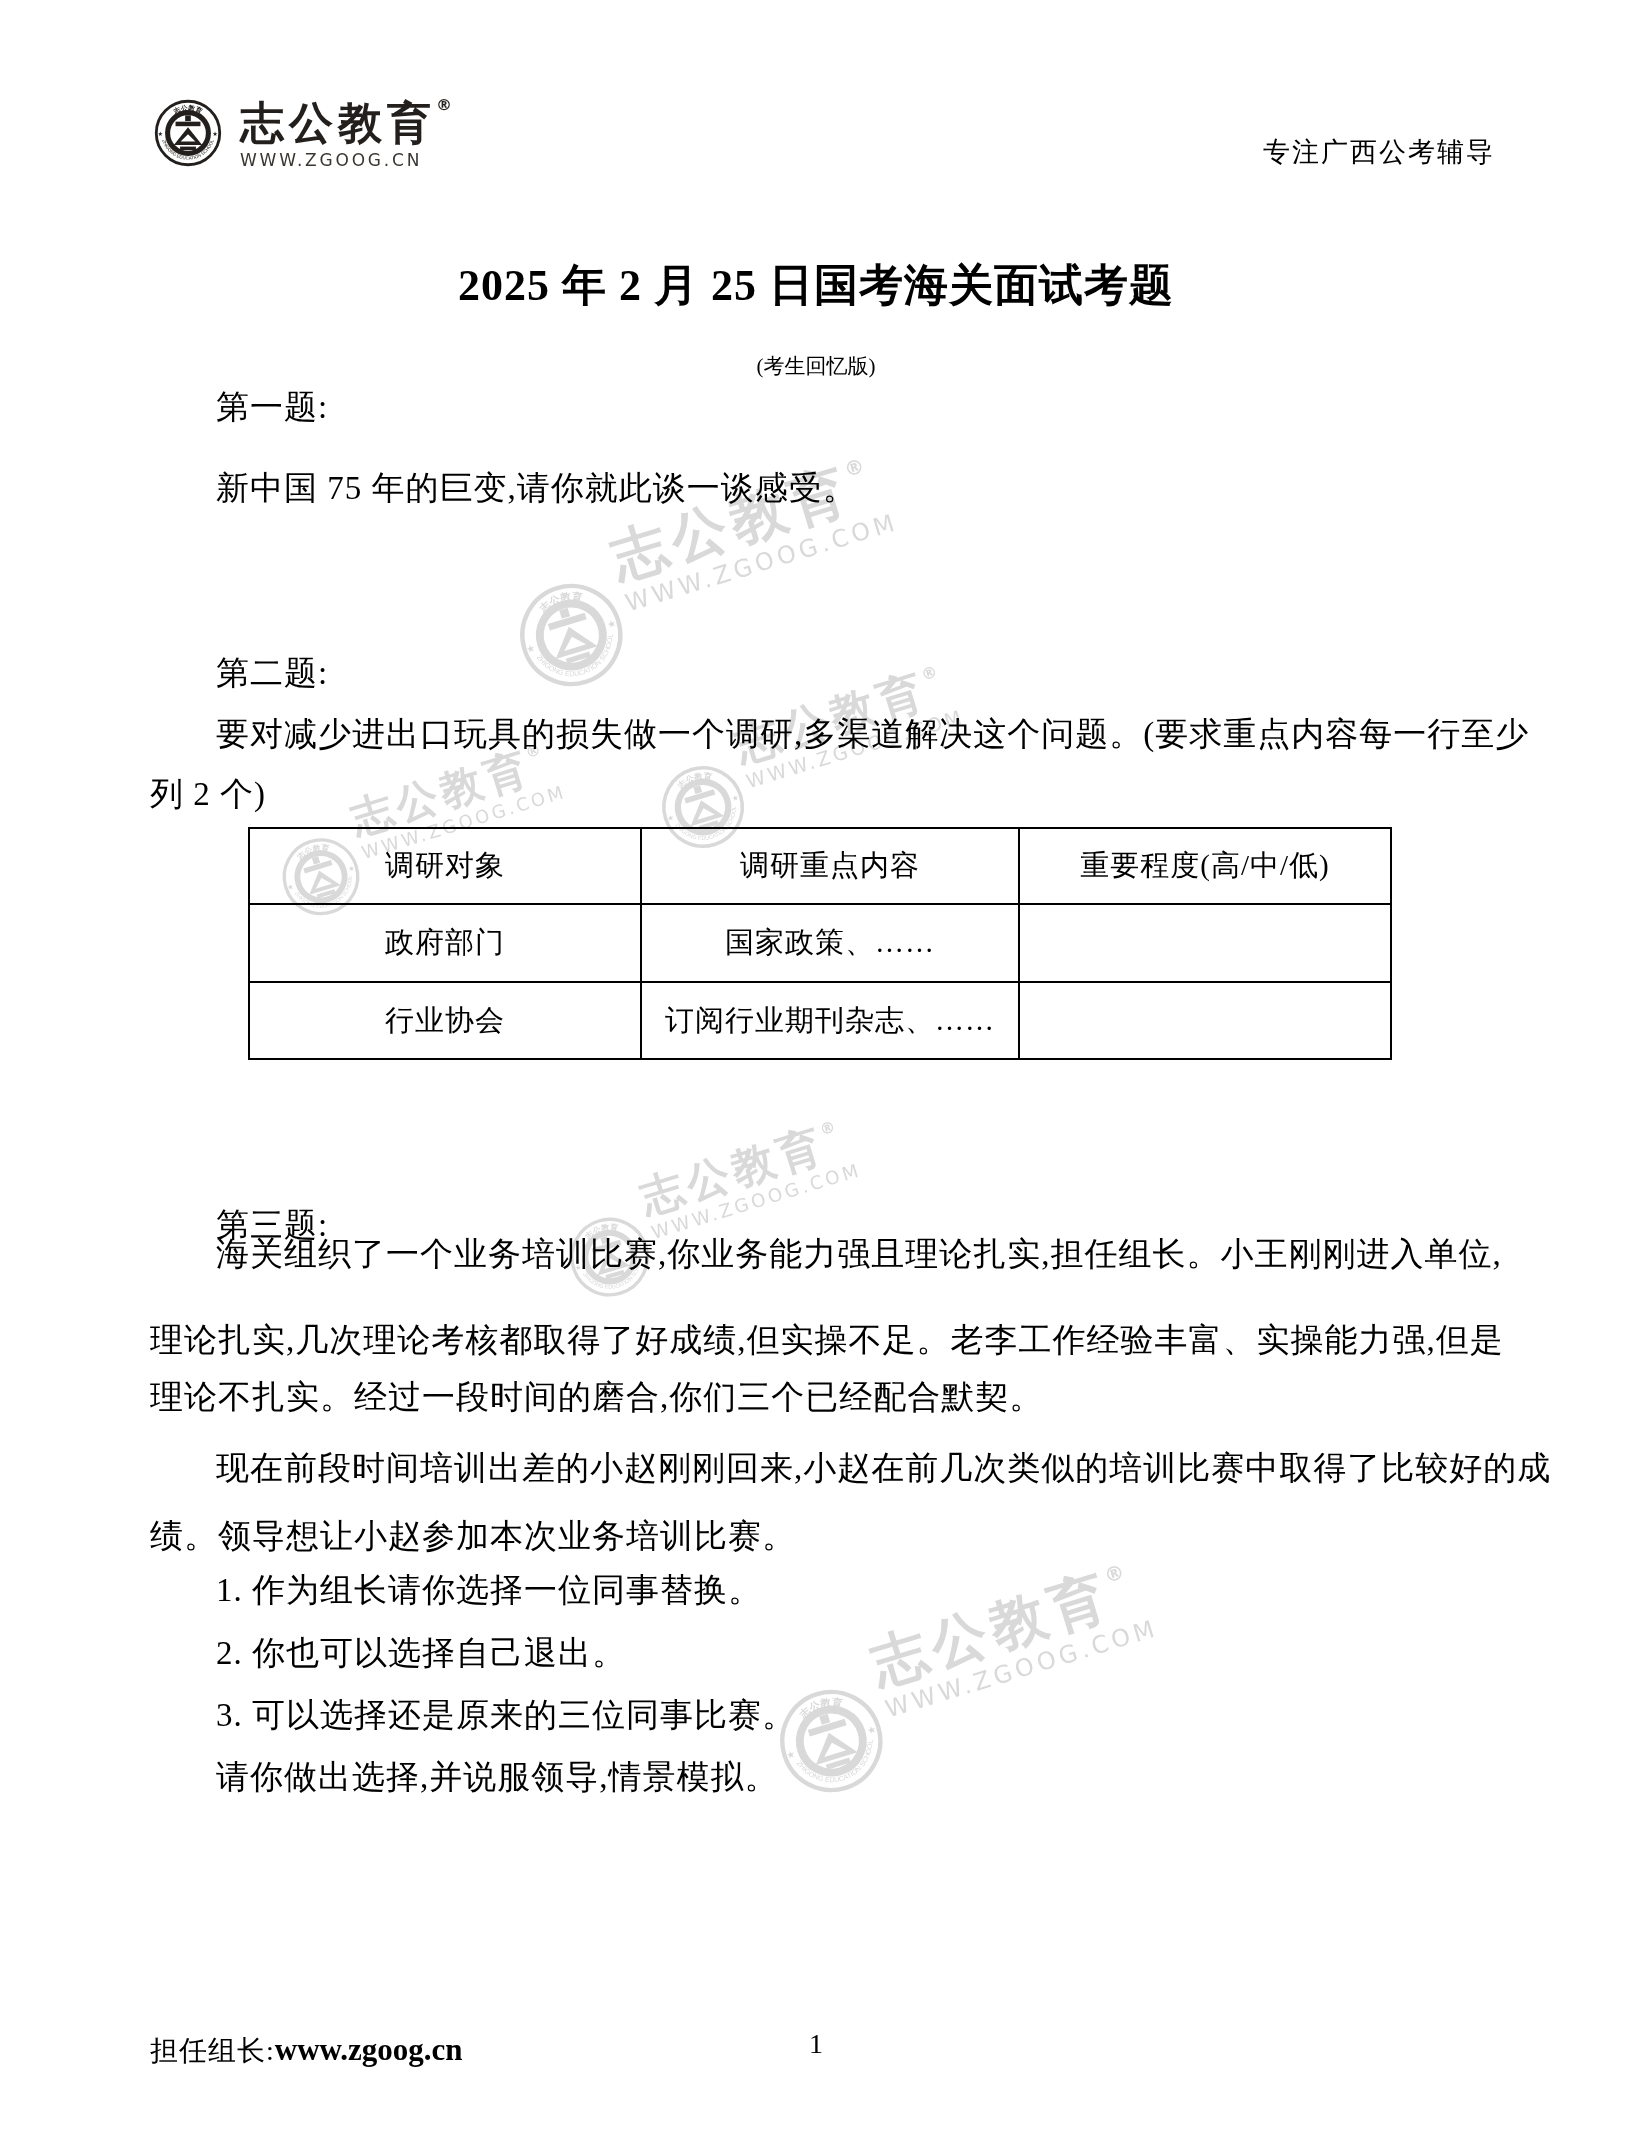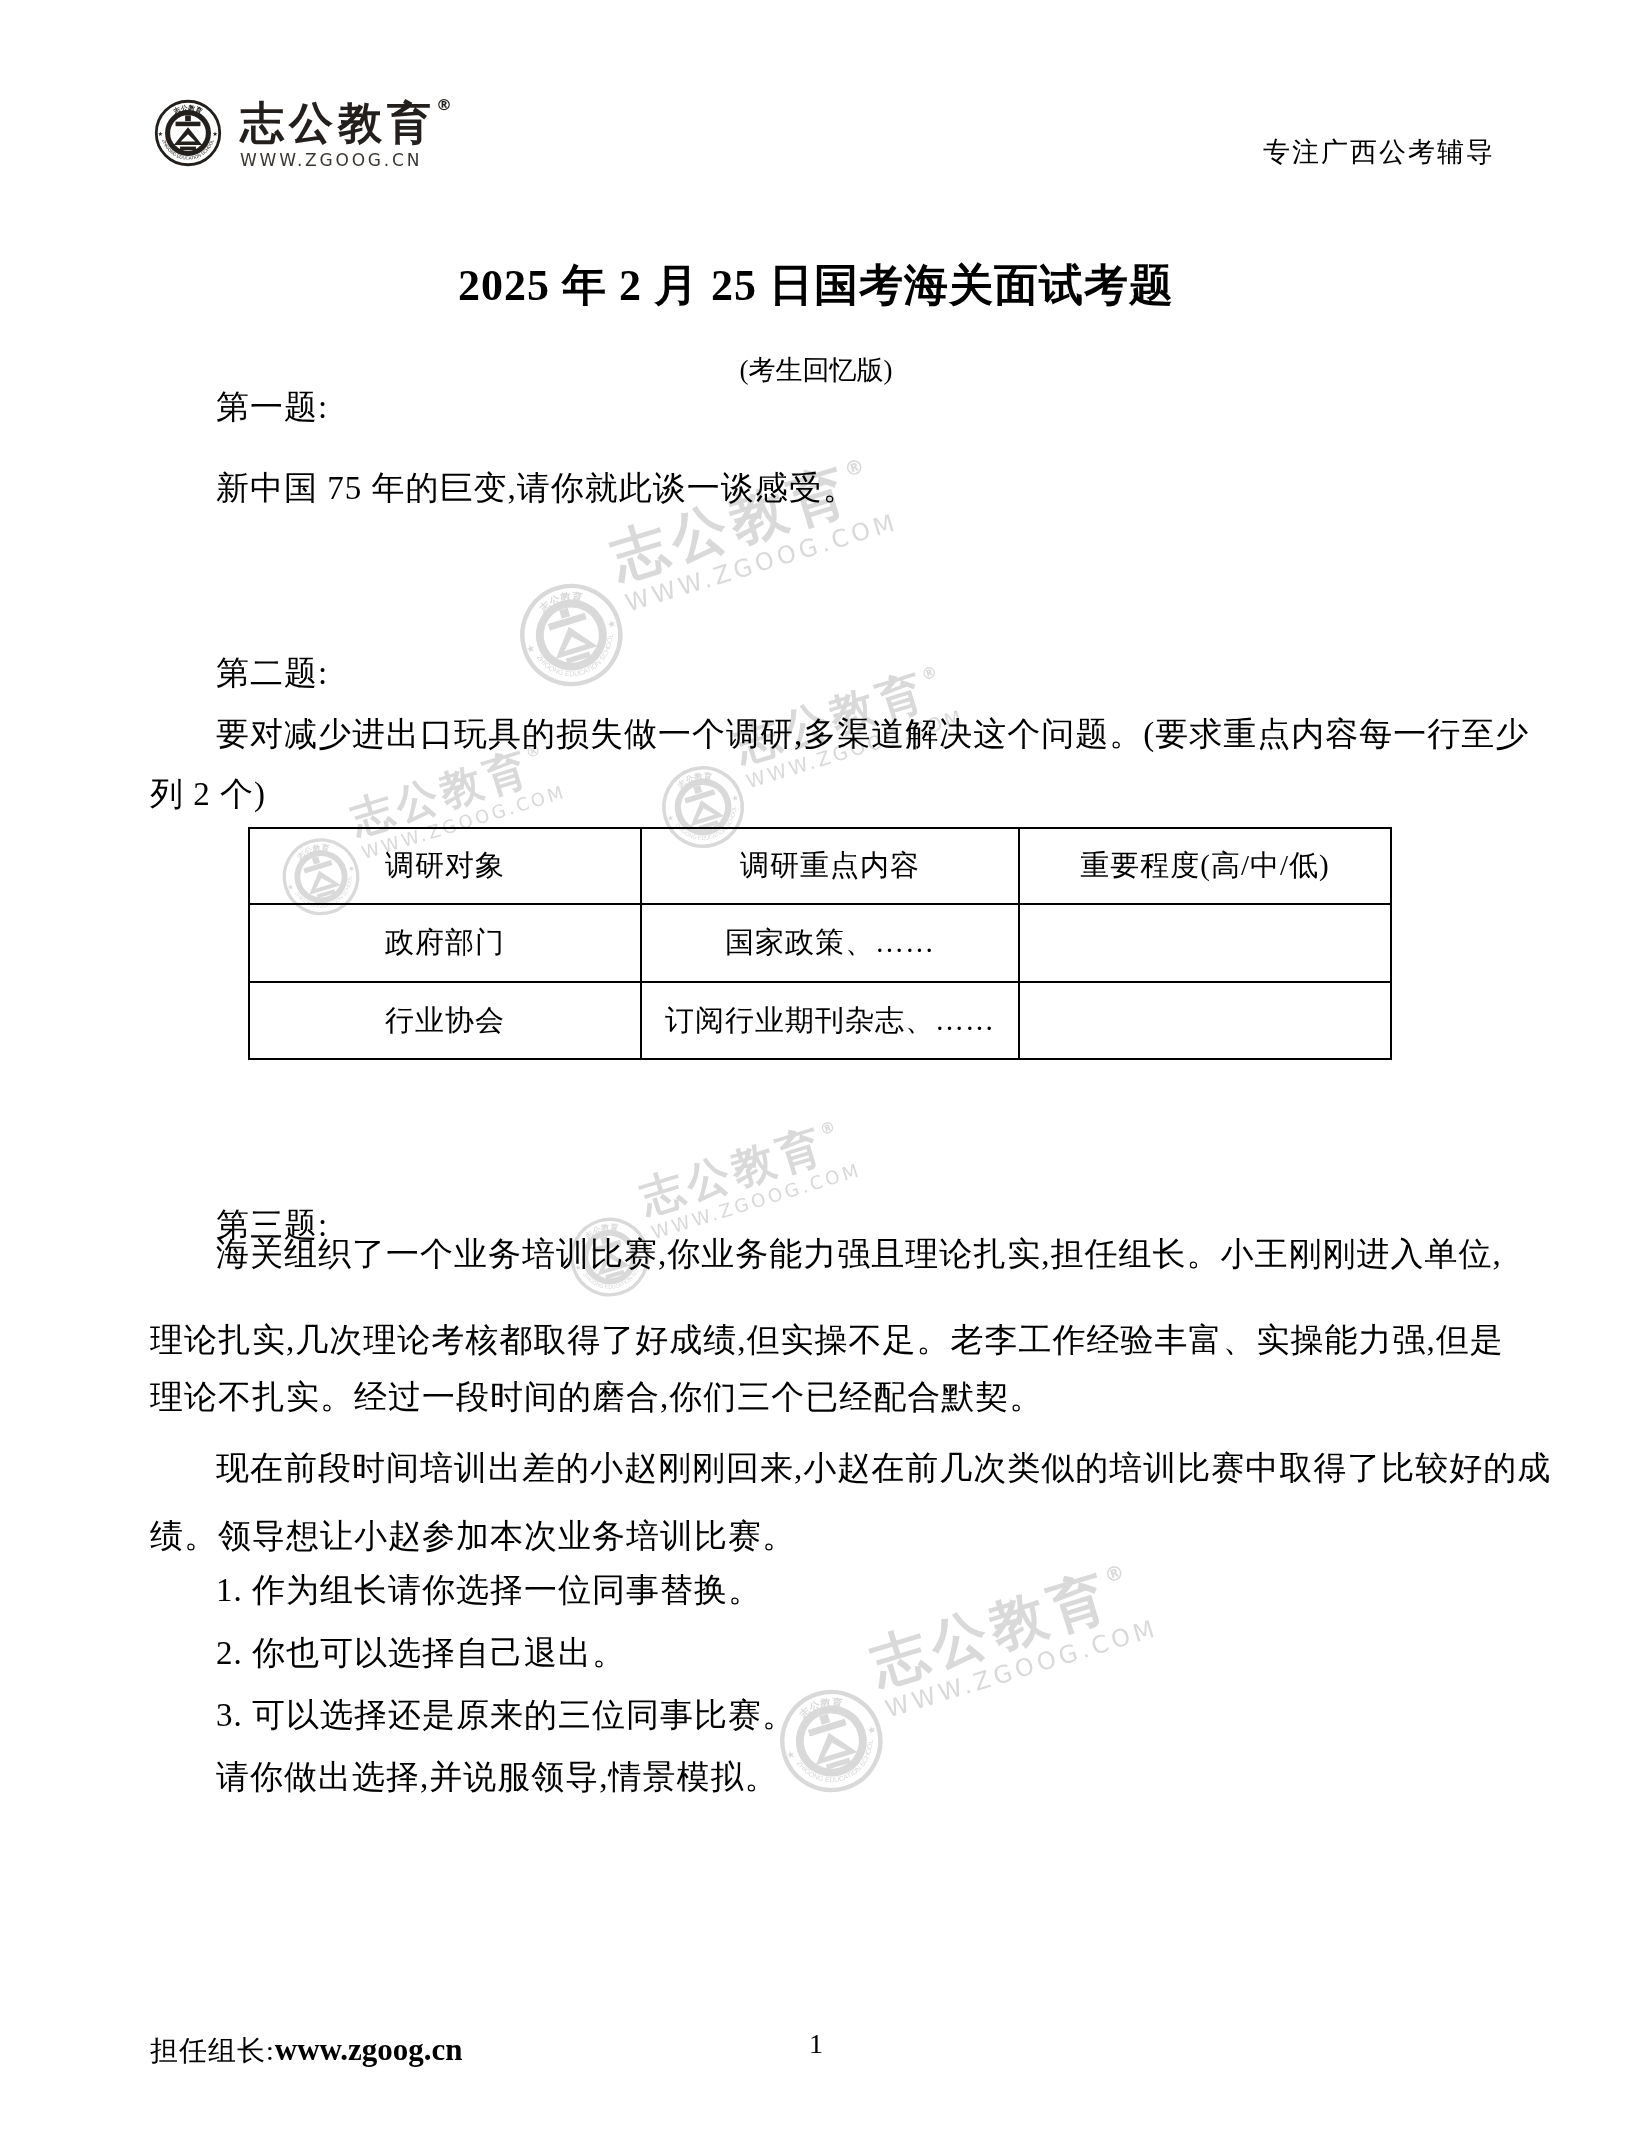--- a/index.html
+++ b/index.html
@@ -28,21 +28,21 @@
     position:absolute;right:137px;top:134px;
     font-size:27px;letter-spacing:2px;white-space:nowrap;
   }
   
   .doc-title{
     position:absolute;left:0;top:256px;width:100%;
     text-align:center;font-size:44px;font-weight:bold;letter-spacing:1px;white-space:pre;
   }
   .doc-subtitle{
     position:absolute;left:0;top:352px;width:100%;
-    text-align:center;font-size:27px;white-space:pre;
+    text-align:center;font-size:21px;white-space:pre;
   }
   
   .bline{
     position:absolute;left:150px;
     font-size:33px;letter-spacing:1px;line-height:42px;white-space:pre;z-index:2;
   }
   .indent{left:216px;}
   
   .qtable{
     position:absolute;left:248px;top:827px;z-index:2;

